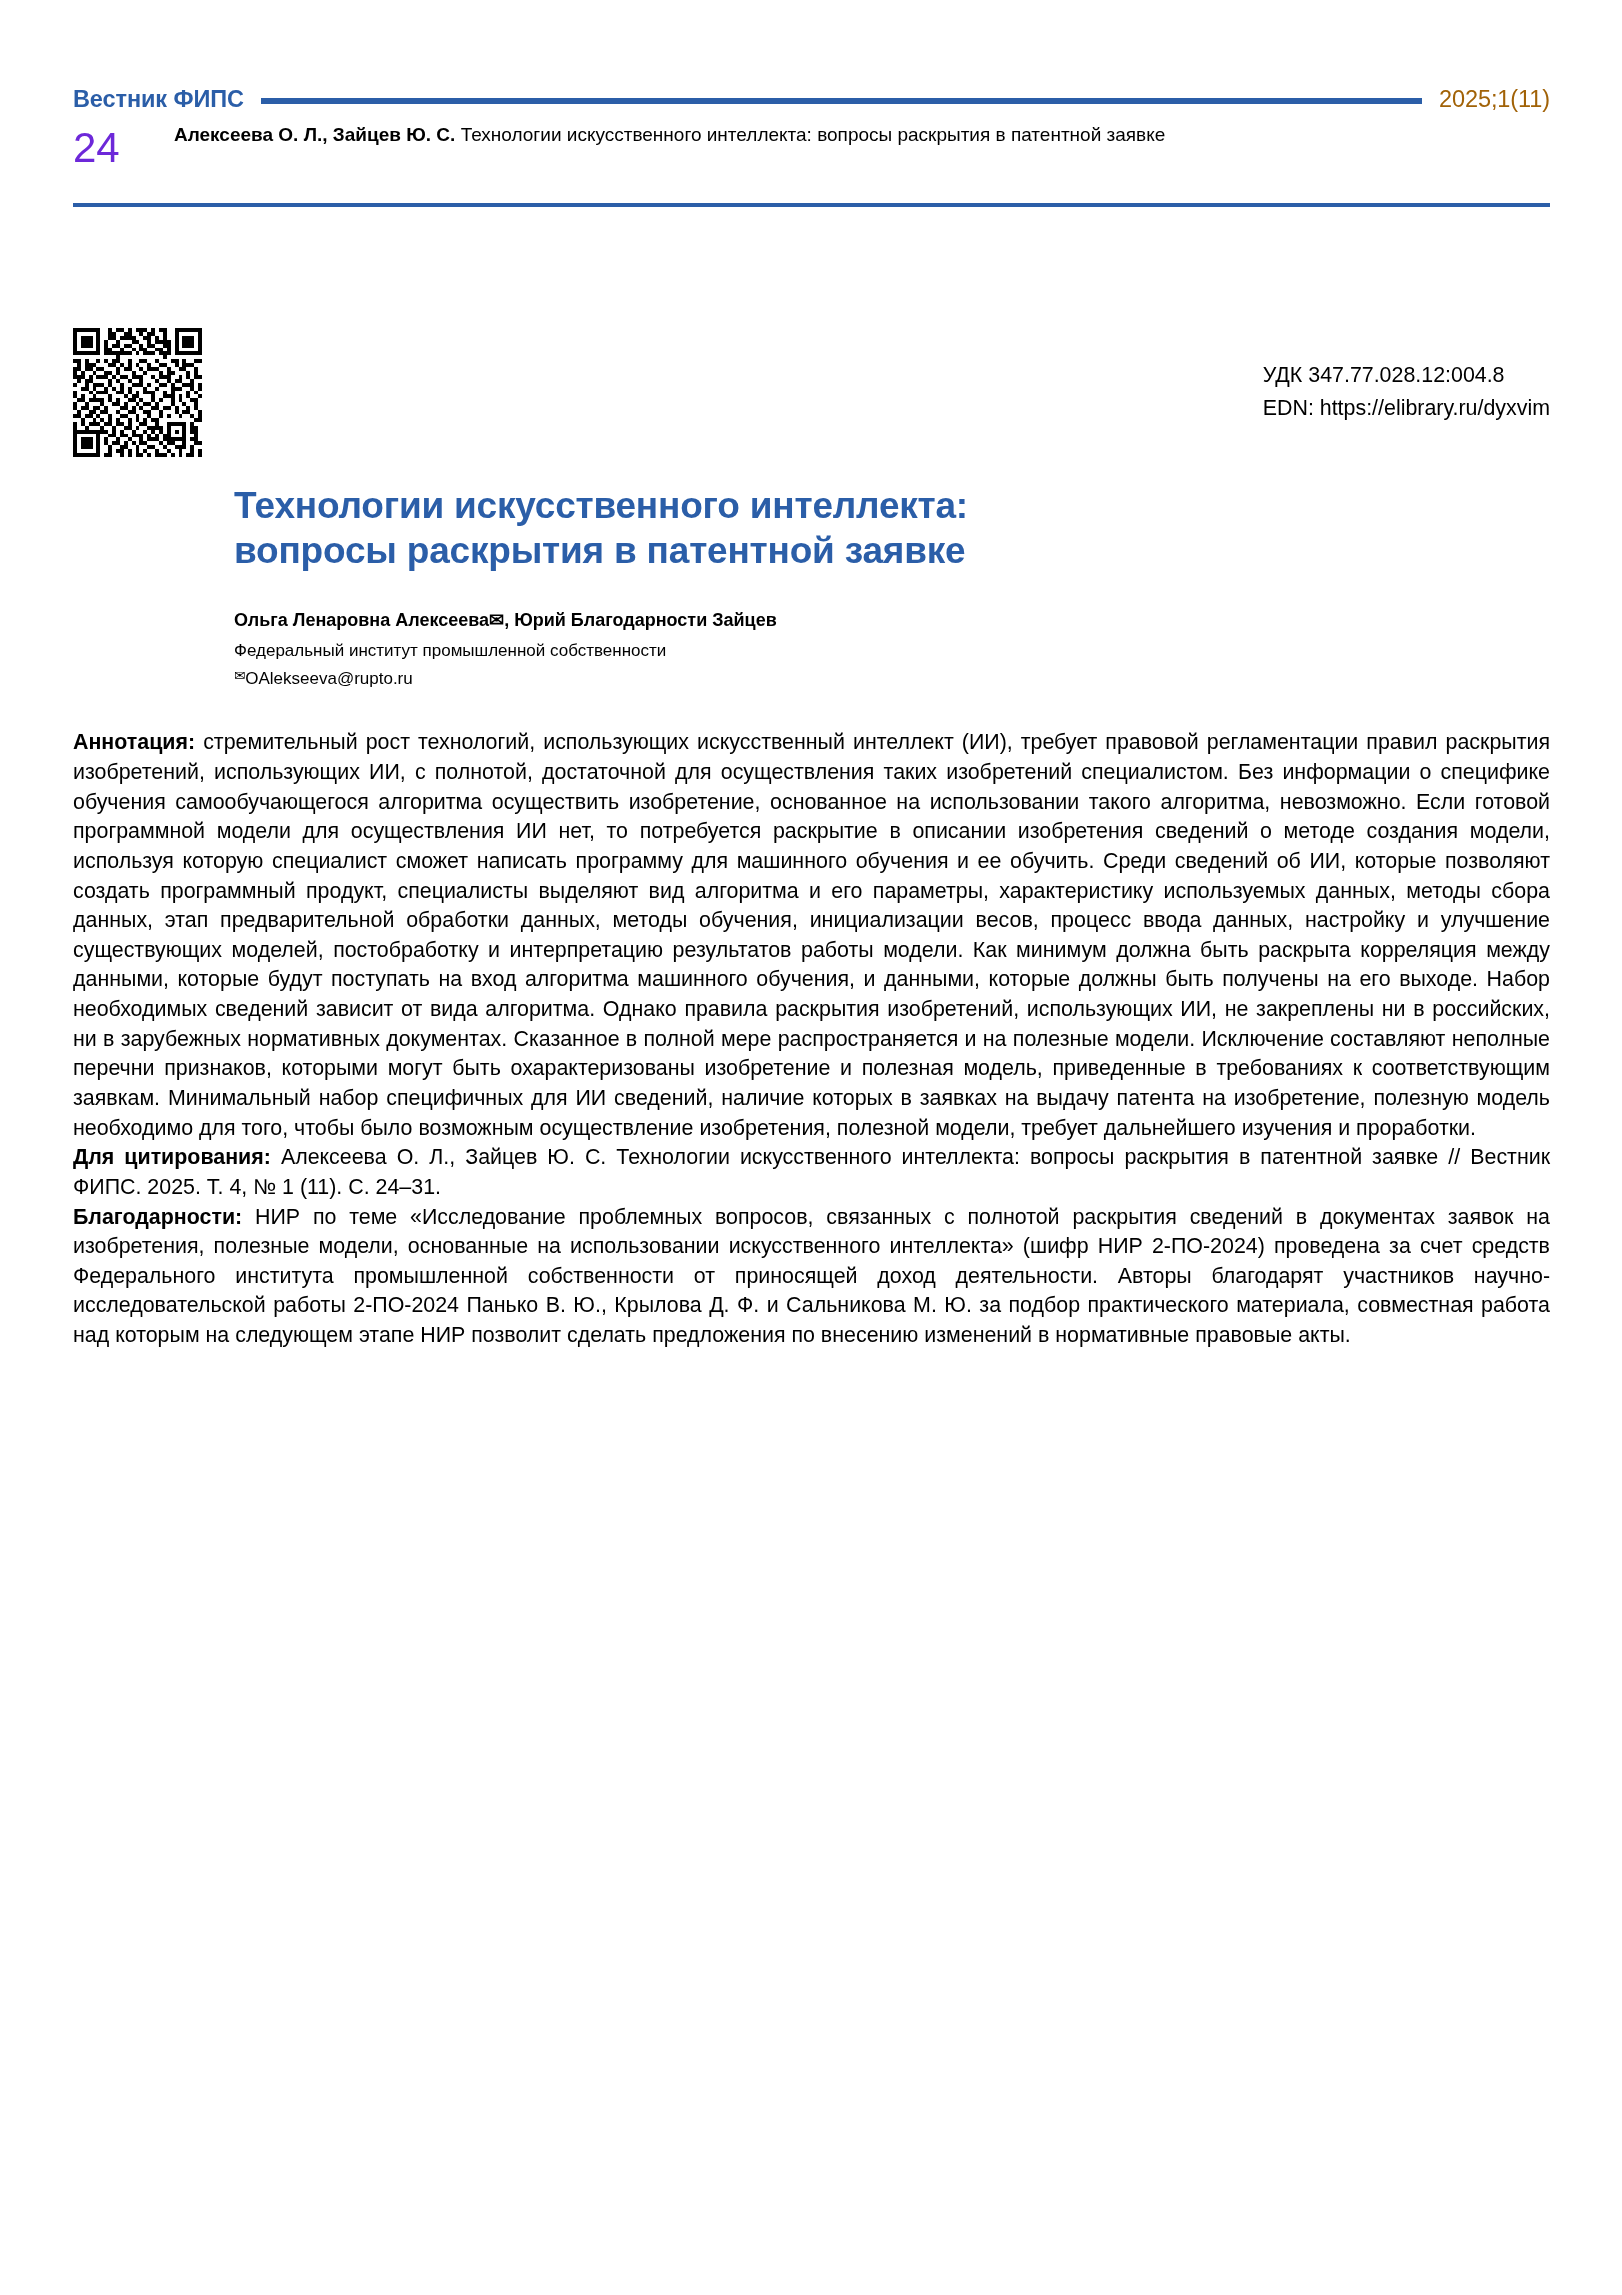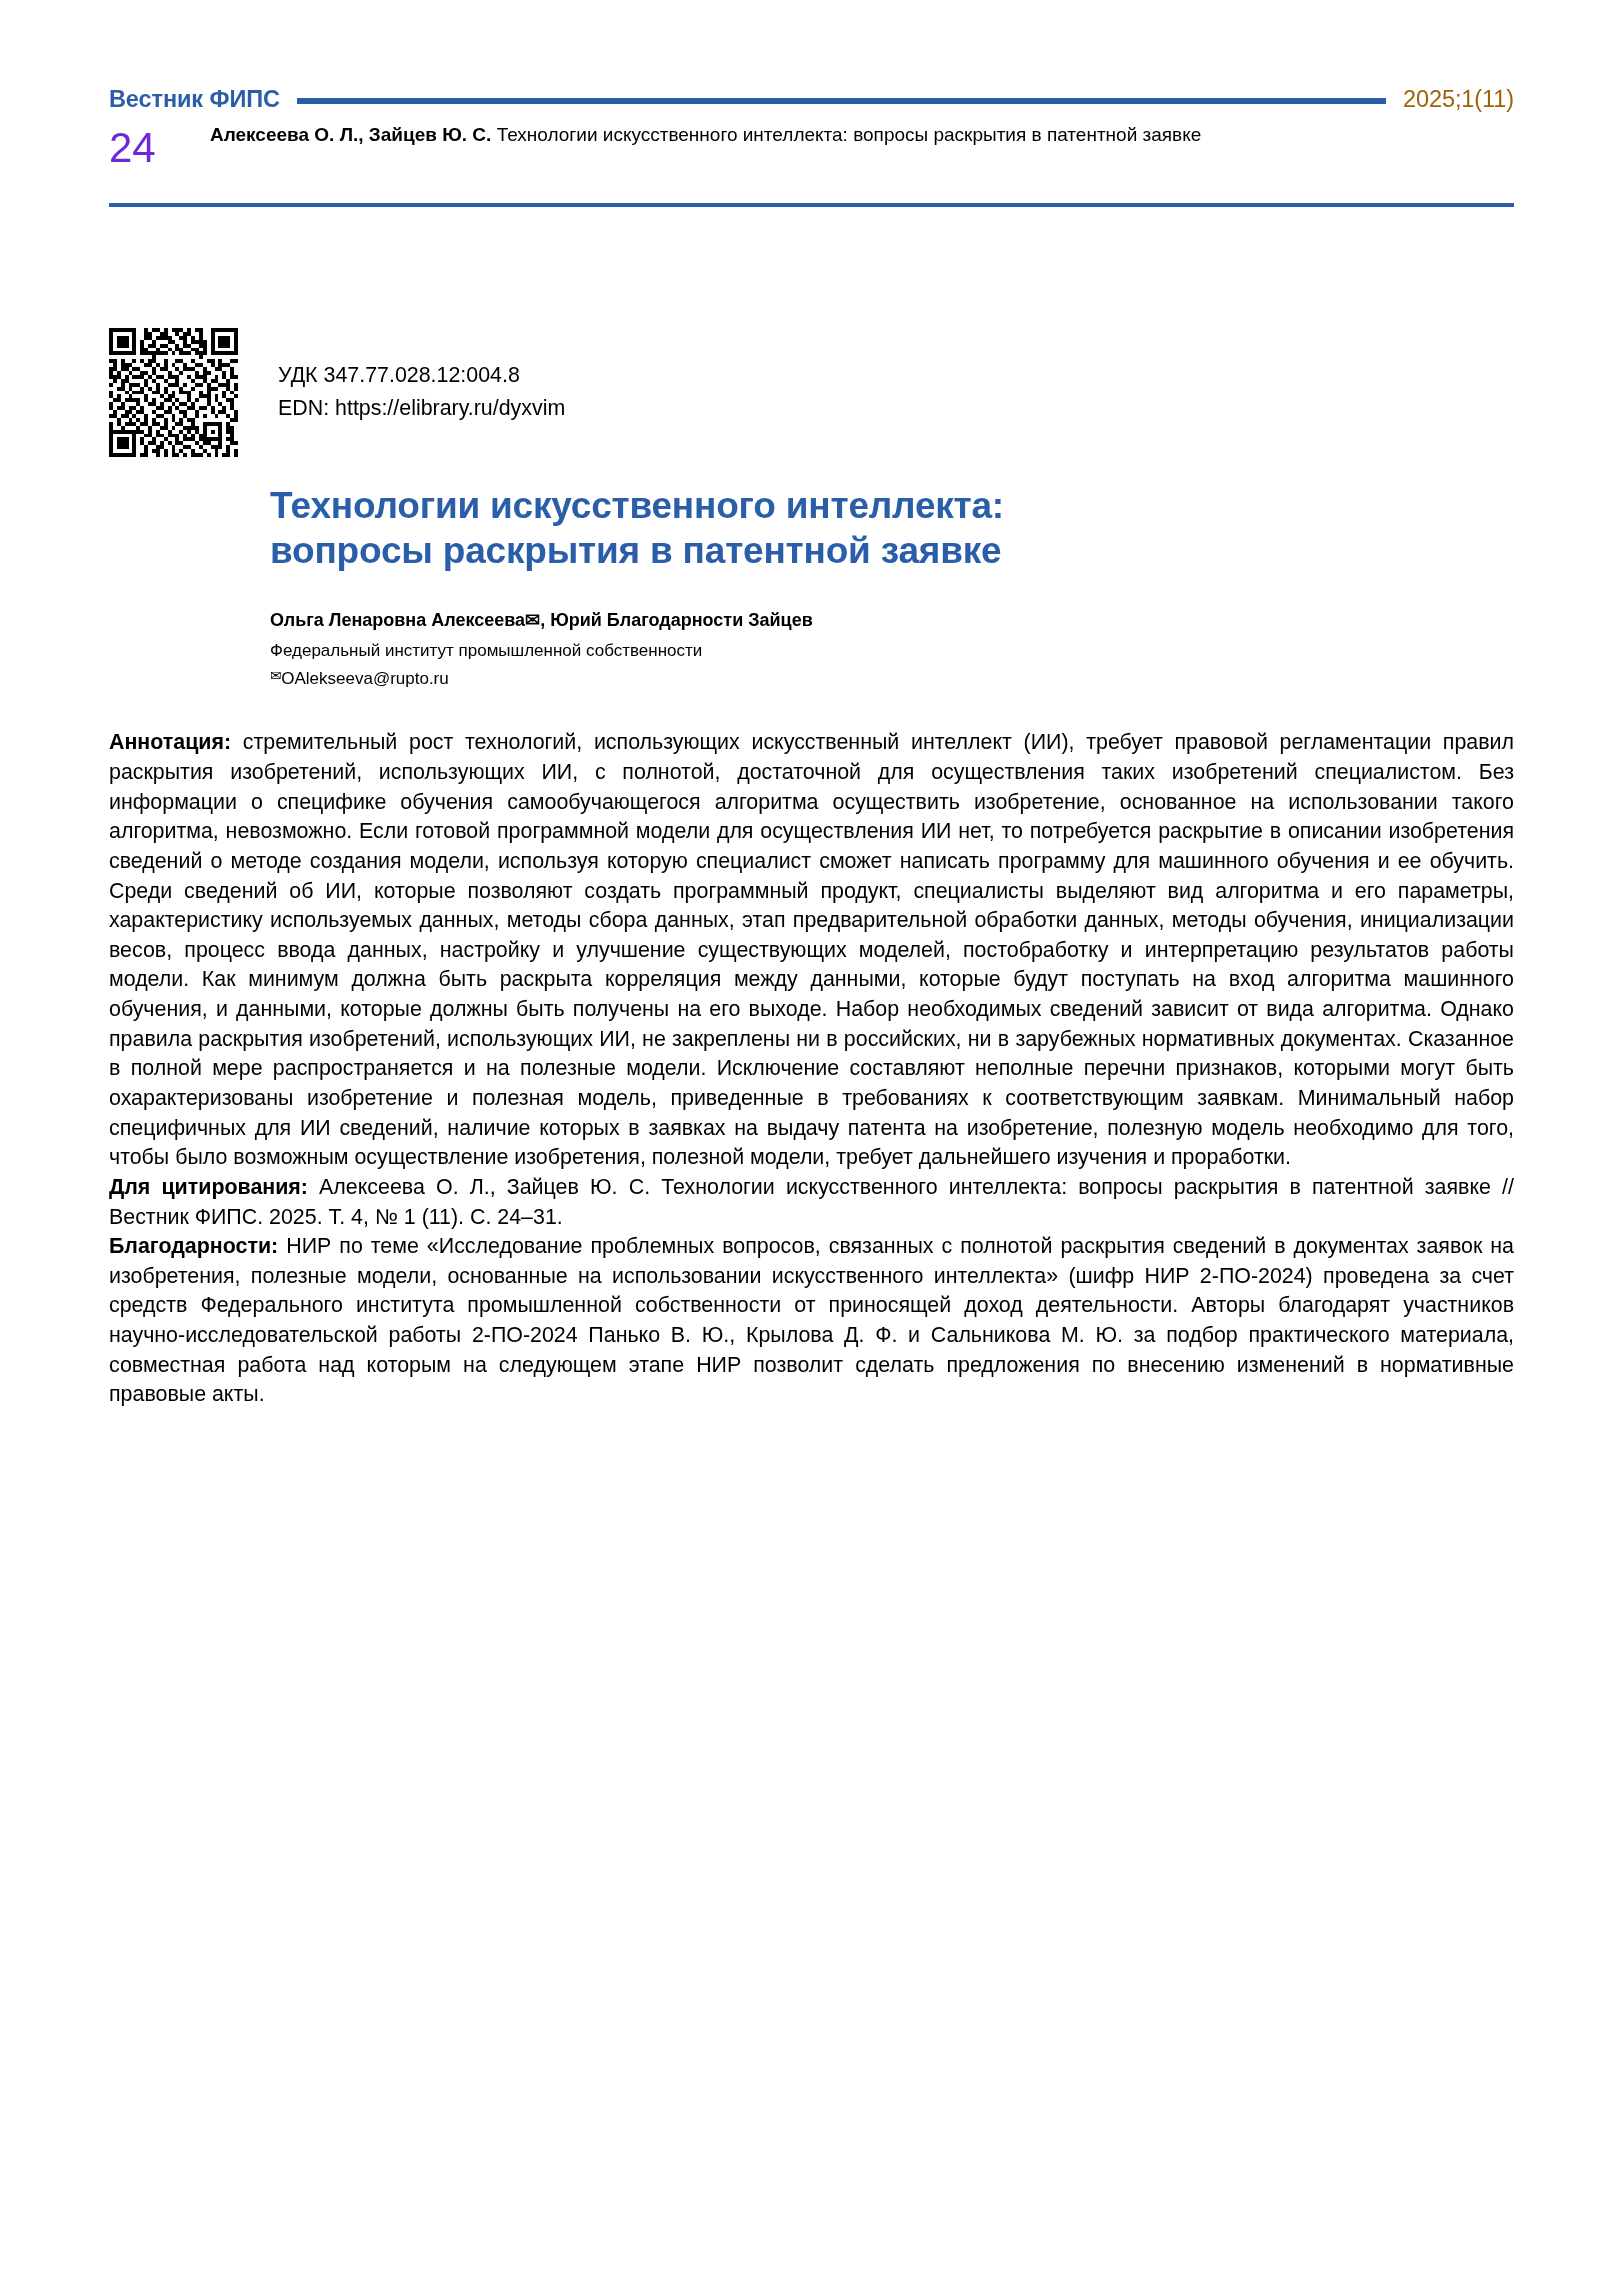--- a/index.html
+++ b/index.html
@@ -15,21 +15,21 @@
     color: #000000;
     position: relative;
     overflow: hidden;
   }
 
   .page {
     position: absolute;
     left: 0; top: 0;
     width: 1623px;
     height: 2295px;
-    padding: 0 109px;
+    padding: 0 73px;
   }
 
   
   .masthead {
     display: flex;
     align-items: center;
     gap: 17.4px;
     padding-top: 99px;
     height: 42px;
   }
@@ -90,21 +90,22 @@
     align-items: baseline;
     margin-top: 67px;
     font-size: 29px;
   }
 
   
   .idblock {
     display: flex;
     align-items: flex-start;
     margin-top: 121px;
-    gap: 40px;
+    gap: 32px;
+    justify-content: space-between;
   }
   .qr {
     flex: 0 0 auto;
     width: 129px;
     height: 129px;
     image-rendering: pixelated;
     background: #fff;
   }
   .qr svg { display: block; width: 129px; height: 129px; }
 

